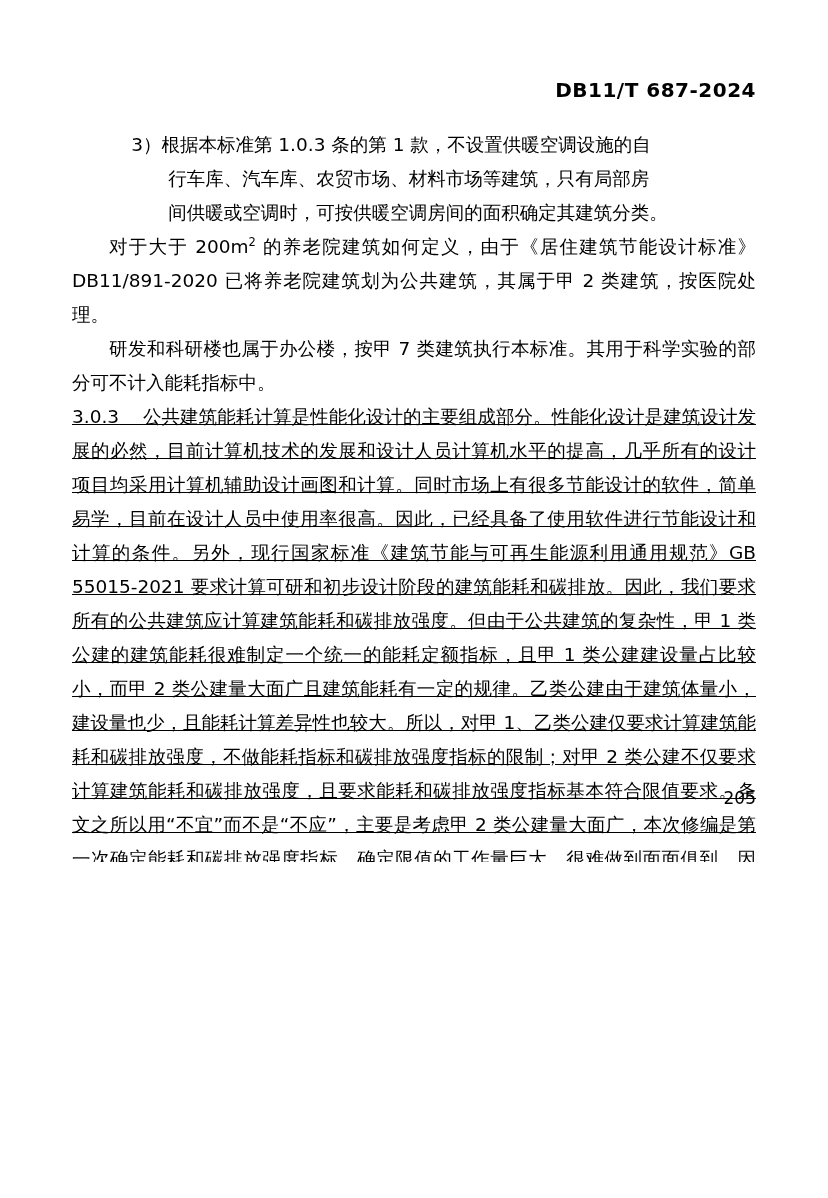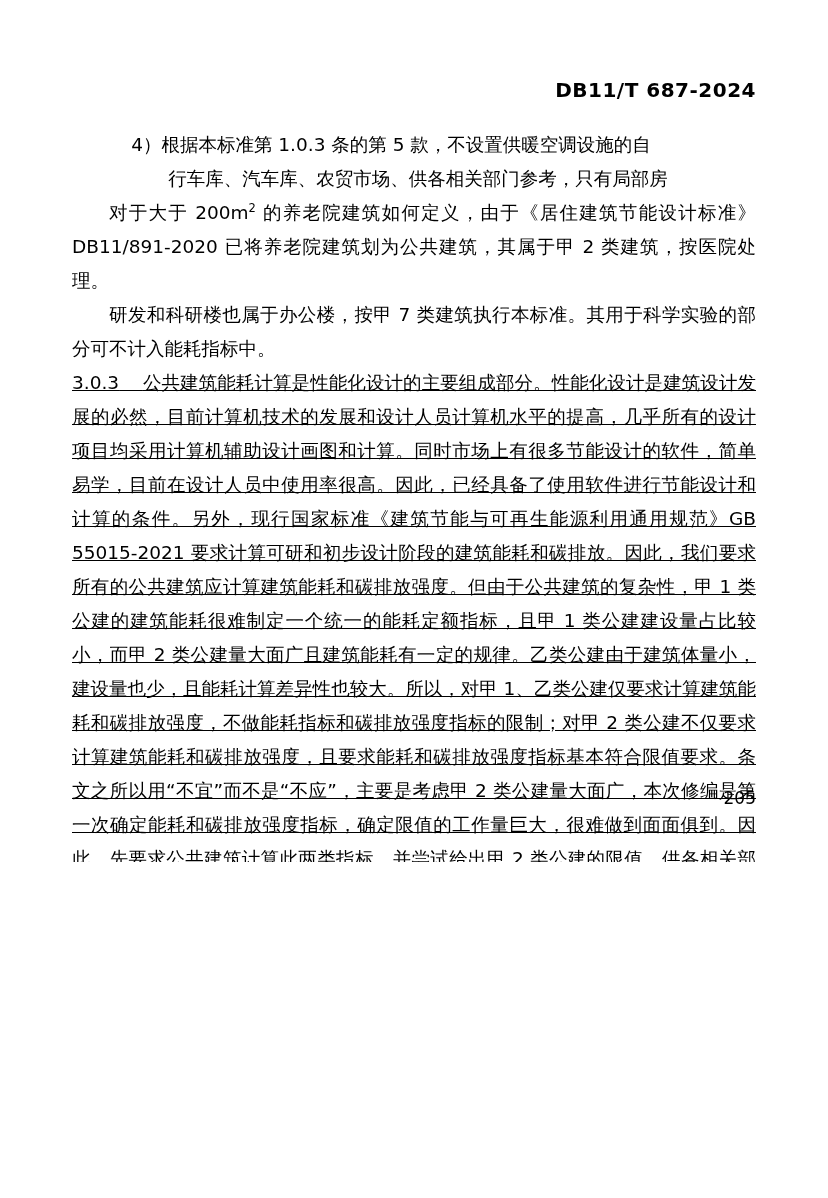--- a/index.html
+++ b/index.html
@@ -71,22 +71,23 @@
 </style>
 </head>
 <body>
 
 <div class="page">
 
   <div class="header">DB11/T 687-2024</div>
 
   <div class="content">
 
-    <p class="hang-item">4）根据本标准第 1.0.3 条的第 5 款，不设置供暖空调设施的自</p>
-    <p class="hang-item" style="text-indent:0;">行车库、汽车库、农贸市场、供各相关部门参考，只有局部房</p>
+    <p class="hang-item">3）根据本标准第 1.0.3 条的第 1 款，不设置供暖空调设施的自</p>
+    <p class="hang-item" style="text-indent:0;">行车库、汽车库、农贸市场、材料市场等建筑，只有局部房</p>
+    <p class="hang-item" style="text-indent:0;">间供暖或空调时，可按供暖空调房间的面积确定其建筑分类。</p>
 
     <p class="indent-2"><span>对于大于 200m</span><span class="sup">2</span><span> 的养老院建筑如何定义，由于《居住建筑节能设计标准》DB11/891-2020 已将养老院建筑划为公共建筑，其属于甲 2 类建筑，按医院处理。</span></p>
 
     <p class="indent-2">研发和科研楼也属于办公楼，按甲 7 类建筑执行本标准。其用于科学实验的部分可不计入能耗指标中。</p>
 
     <p class="clause"><span>3.0.3</span><span>&nbsp;&nbsp;&nbsp;&nbsp;</span><span>公共建筑能耗计算是性能化设计的主要组成部分。性能化设计是建筑设计发展的必然，目前计算机技术的发展和设计人员计算机水平的提高，几乎所有的设计项目均采用计算机辅助设计画图和计算。同时市场上有很多节能设计的软件，简单易学，目前在设计人员中使用率很高。因此，已经具备了使用软件进行节能设计和计算的条件。另外，现行国家标准《建筑节能与可再生能源利用通用规范》GB 55015-2021 要求计算可研和初步设计阶段的建筑能耗和碳排放。因此，我们要求所有的公共建筑应计算建筑能耗和碳排放强度。但由于公共建筑的复杂性，甲 1 类公建的建筑能耗很难制定一个统一的能耗定额指标，且甲 1 类公建建设量占比较小，而甲 2 类公建量大面广且建筑能耗有一定的规律。乙类公建由于建筑体量小，建设量也少，且能耗计算差异性也较大。所以，对甲 1、乙类公建仅要求计算建筑能耗和碳排放强度，不做能耗指标和碳排放强度指标的限制；对甲 2 类公建不仅要求计算建筑能耗和碳排放强度，且要求能耗和碳排放强度指标基本符合限值要求。条文之所以用“不宜”而不是“不应”，主要是考虑甲 2 类公建量大面广，本次修编是第一次确定能耗和碳排放强度指标，确定限值的工作量巨大，很难做到面面俱到。因此，先要求公共建筑计算此两类指标，并尝试给出甲 2 类公建的限值，供各相关部门参考。设计中尽量满足此限值，但不做硬性规定。另外，甲 2 类公建的供暖累积耗热量指标和生活热水累积耗热量指标以及</span></p>
 
   </div>
 
   <div class="footer-page">205</div>

